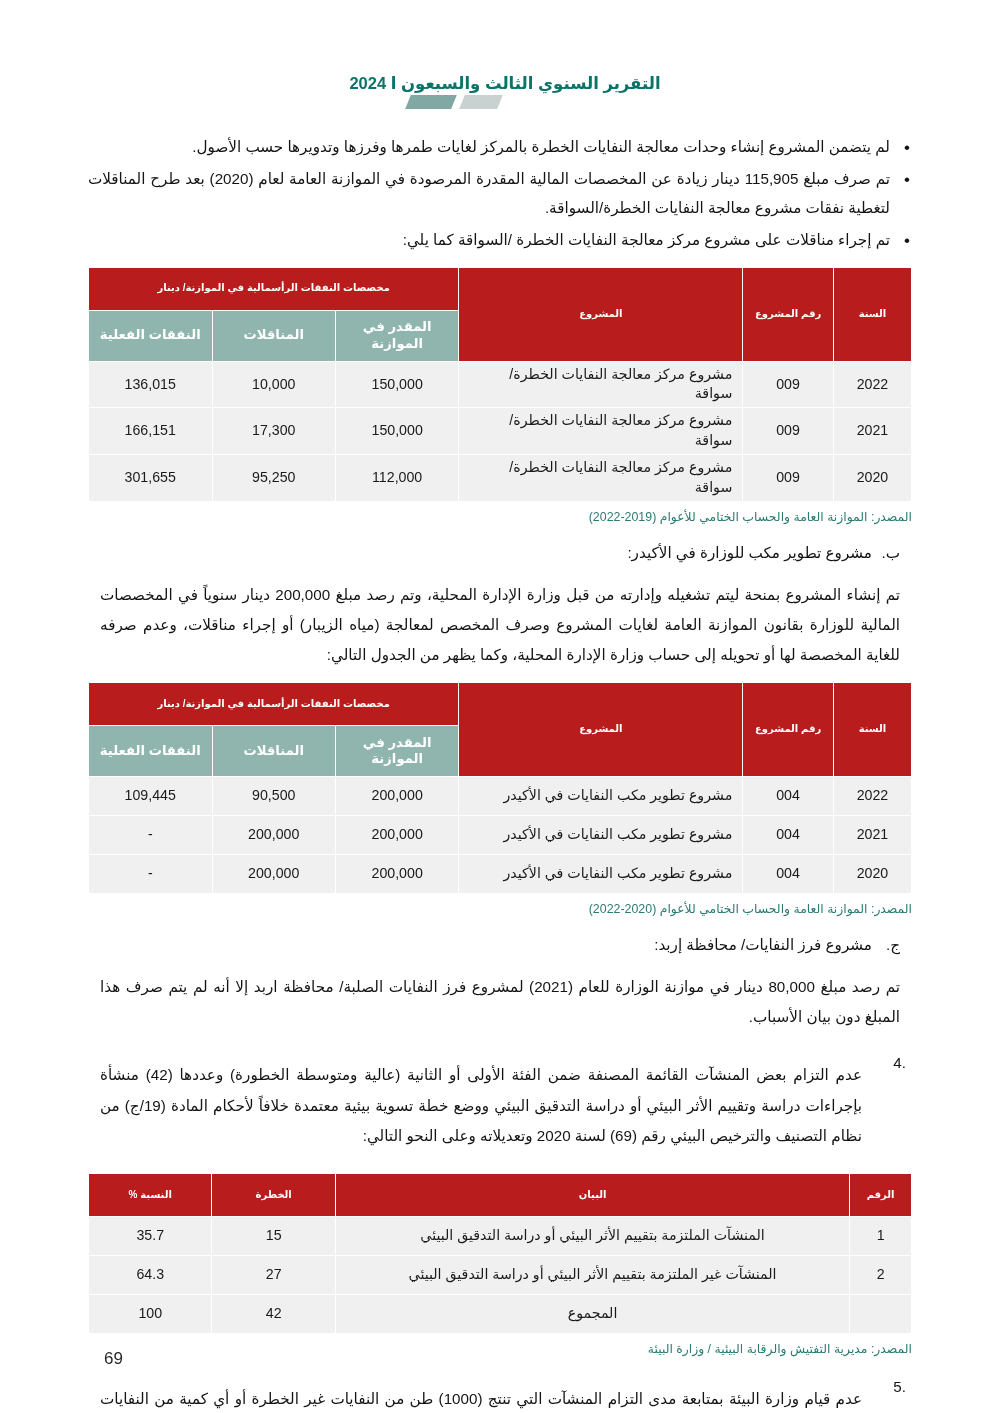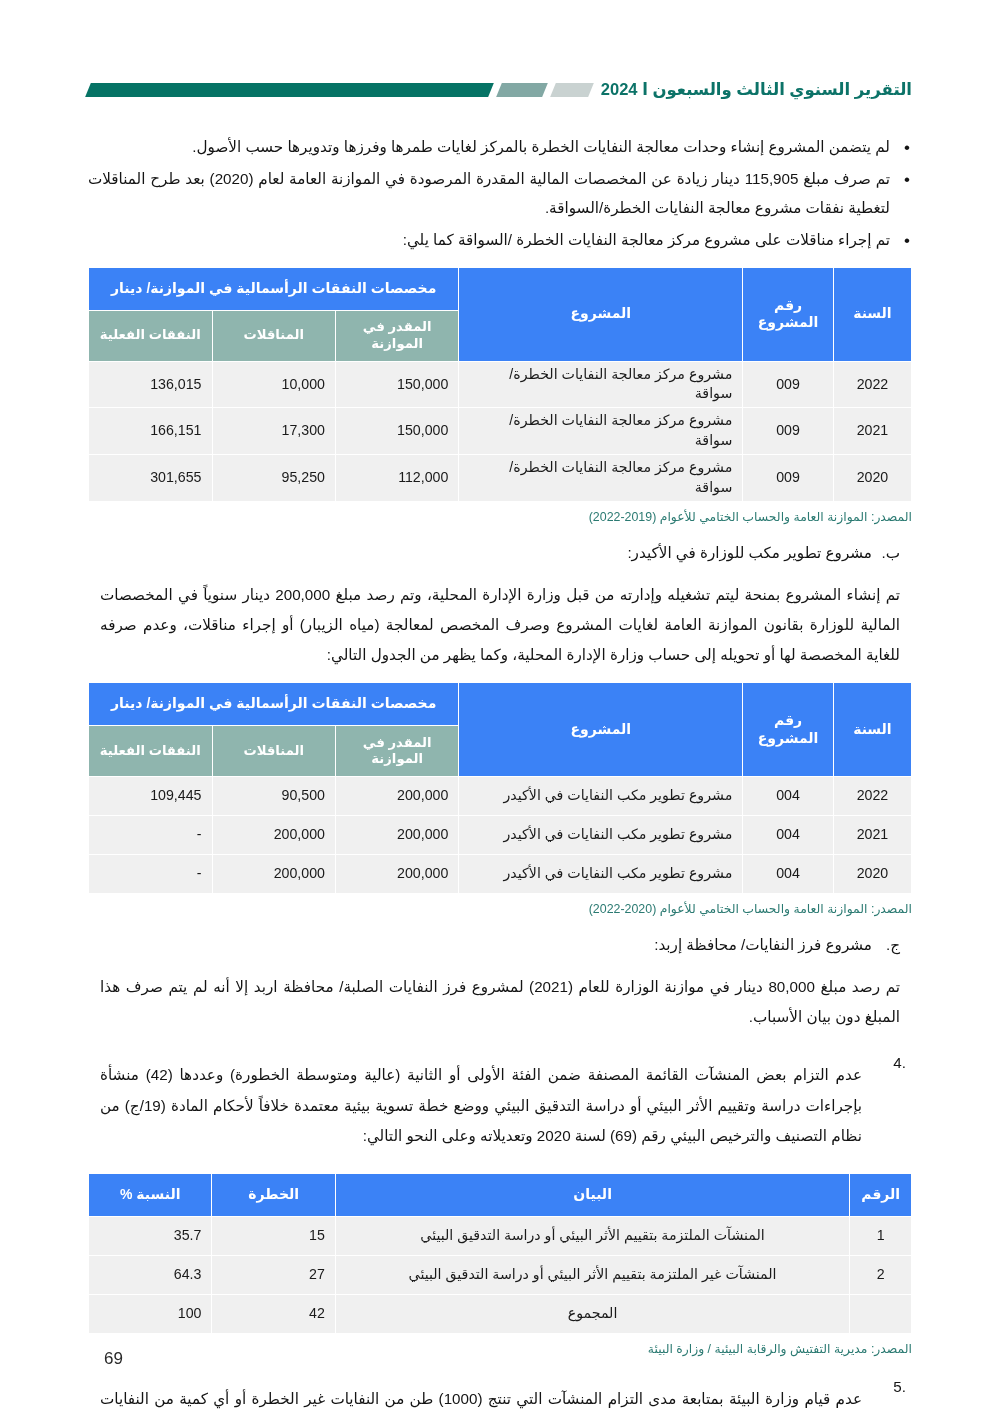--- a/index.html
+++ b/index.html
@@ -24,21 +24,21 @@
   }
 
   
   .run-header {
     position: absolute;
     top: 74px;
     right: 88px;
     left: 88px;
     height: 30px;
     display: flex;
-    flex-direction: row;
+    flex-direction: column;
     align-items: center;
     gap: 0px;
   }
   .run-header-title {
     font-size: 16.5px;
     font-weight: bold;
     color: #0c7368;
     white-space: nowrap;
     letter-spacing: -0.2px;
     padding-left: 10px;
@@ -154,23 +154,23 @@
     width: 100%;
     table-layout: fixed;
     direction: rtl;
   }
   table.dt th,
   table.dt td {
     border: 1.5px solid #ffffff;
     padding: 0;
   }
   table.dt thead th {
-    background: #3b82f6;
+    background: #b91c1c;
     color: #ffffff;
-    font-size: 14px;
+    font-size: 10px;
     font-weight: bold;
     text-align: center;
     height: 36px;
     vertical-align: middle;
     padding: 3px 6px;
     line-height: 1.25;
   }
   table.dt thead th.sub {
     background: #8fb5ae;
     color: #ffffff;
@@ -179,21 +179,21 @@
   }
   table.dt tbody td {
     background: #f0f0f0;
     font-size: 14.2px;
     color: #1a1a1a;
     height: 32px;
     vertical-align: middle;
     padding: 3px 10px;
     line-height: 1.4;
   }
-  td.num  { text-align: right;  direction: ltr; }
+  td.num  { text-align: center;  direction: ltr; }
   td.ctr  { text-align: center; }
   td.rtltxt { text-align: right; }
 
   .tbl-source {
     font-size: 12.4px;
     color: #2b7a72;
     margin-top: 7px;
     text-align: right;
     direction: rtl;
   }

